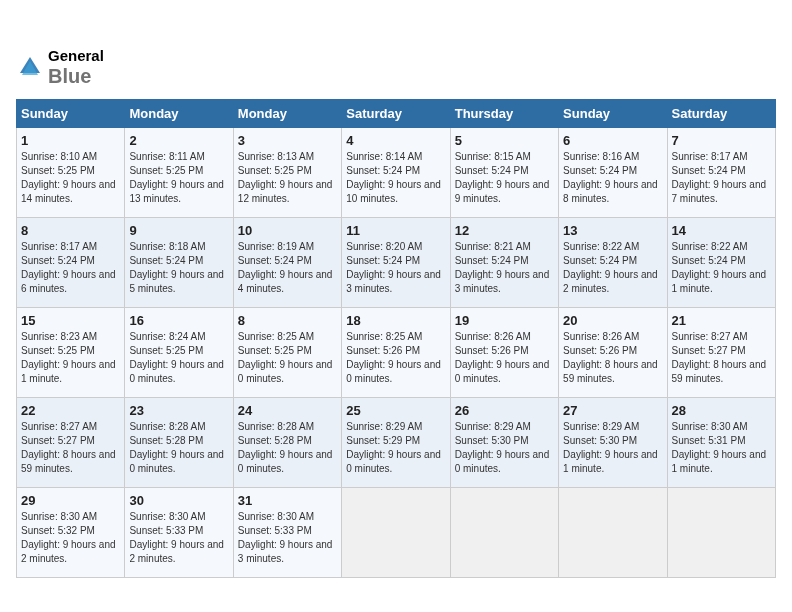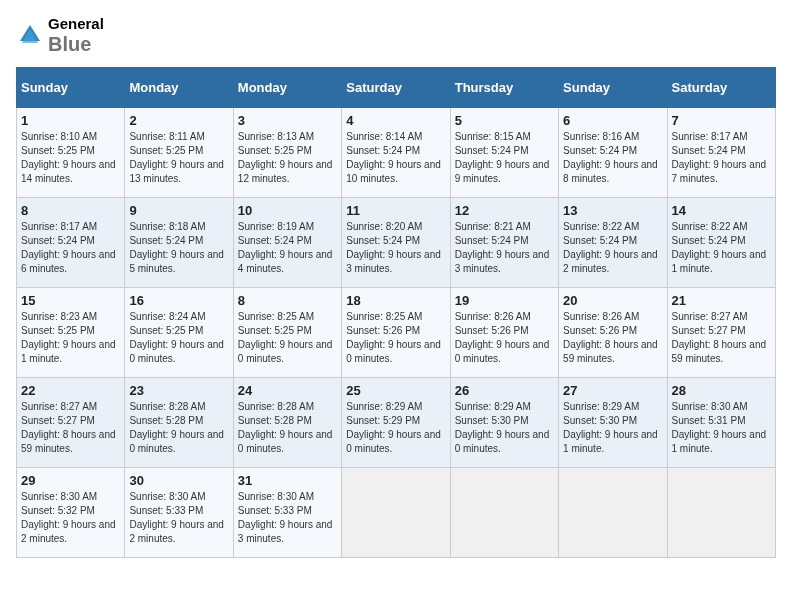--- a/index.html
+++ b/index.html
@@ -8,20 +8,21 @@
       background: #fff;
       width: 792px;
       min-height: 612px;
       padding: 16px;
     }
     .header-area {
       display: flex;
       justify-content: space-between;
       align-items: flex-end;
       margin-bottom: 12px;
+      margin-top: 32px;
     }
     .logo {
       display: flex;
       align-items: center;
       gap: 4px;
     }
     .logo-icon {
       width: 28px;
       height: 28px;
     }
@@ -40,21 +41,21 @@
     table {
       width: 100%;
       border-collapse: collapse;
       table-layout: fixed;
     }
     thead th {
       background-color: #2e6da4;
       color: #fff;
       font-size: 13px;
       font-weight: bold;
-      padding: 12px 4px;
+      padding: 6px 4px;
       text-align: left;
       border: 1px solid #2e6da4;
     }
     tbody td {
       vertical-align: top;
       border: 1px solid #ccc;
       padding: 5px 4px;
       font-size: 10.5px;
       color: #333;
       min-height: 80px;

